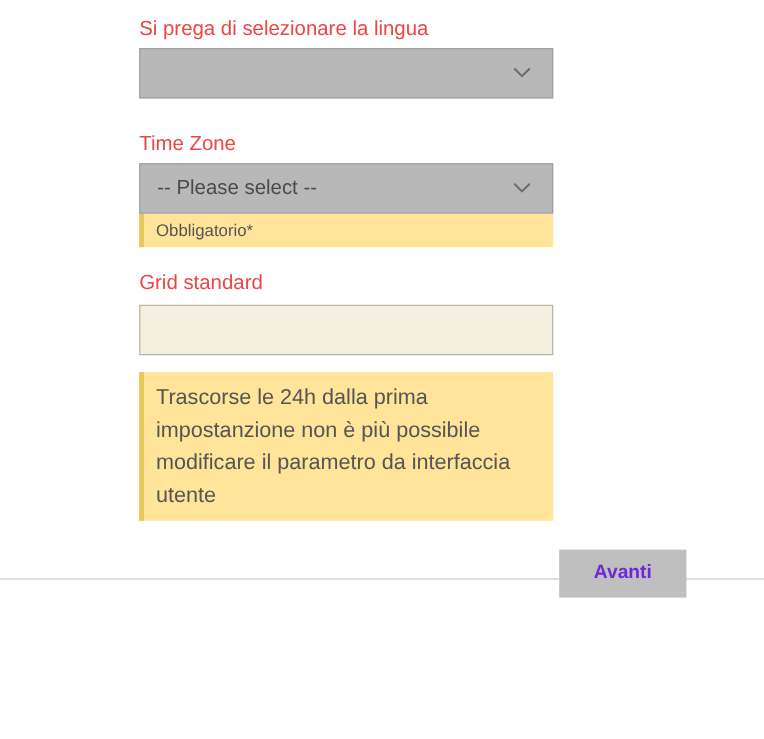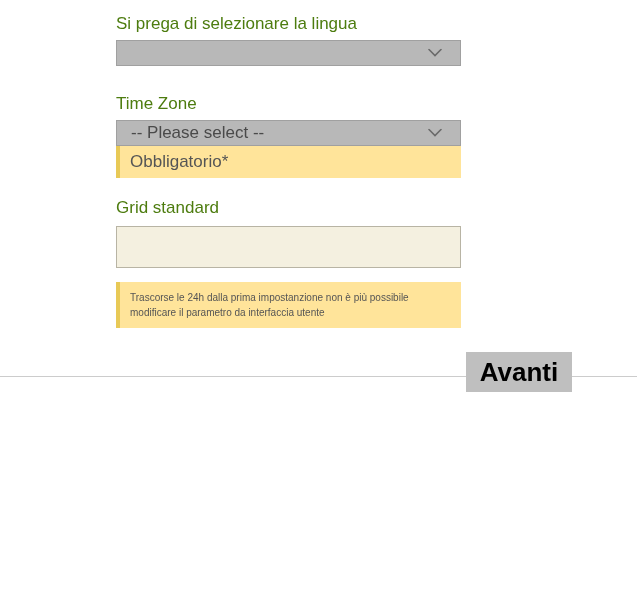--- a/index.html
+++ b/index.html
@@ -17,29 +17,29 @@
   color: #1e5a8e;
   font-size: 25px;
   font-weight: 400;
   margin-bottom: 90px;
 }
 .form-area {
   padding-left: 100px;
   padding-right: 65px;
 }
 .field-label {
-  color: #4d7c0f;
+  color: #ef4444;
   font-size: 17px;
   font-weight: 400;
   margin-bottom: 6px;
 }
 .select-wrap {
   position: relative;
   width: 345px;
-  height: 26px;
+  height: 42px;
   background: #b8b8b8;
   border: 1px solid #a0a0a0;
   display: flex;
   align-items: center;
   padding-left: 14px;
   cursor: pointer;
   margin-bottom: 28px;
 }
 .select-value {
   color: #4a4a4a;
@@ -52,60 +52,60 @@
   transform: translateY(-50%);
 }
 .chevron svg { display: block; }
 .tz-block .select-wrap { margin-bottom: 0; }
 .required-note {
   width: 345px;
   background: #ffe49a;
   border-left: 4px solid #e8c956;
   padding: 6px 10px;
   color: #555;
-  font-size: 17px;
+  font-size: 14px;
   margin-bottom: 20px;
 }
 .grid-label { margin-top: 16px; margin-bottom: 8px; }
 .grid-input {
   width: 345px;
   height: 42px;
   background: #f4f0e0;
   border: 1px solid #b8b4a4;
   padding: 0 10px;
   font-size: 16px;
   color: #333;
   margin-bottom: 14px;
 }
 .info-note {
   width: 345px;
   background: #ffe49a;
   border-left: 4px solid #e8c956;
   padding: 8px 10px;
   color: #555;
-  font-size: 10px;
+  font-size: 18px;
   line-height: 1.5;
   margin-bottom: 48px;
 }
 .footer-rule {
   border: none;
   border-top: 1px solid #ccc;
   width: 100%;
 }
 .button-row {
   display: flex;
   justify-content: flex-end;
   padding-right: 65px;
   margin-top: -1px;
 }
 .next-btn {
   background: #bfbfbf;
   border: none;
-  color: #000000;
-  font-size: 26px;
+  color: #6d28d9;
+  font-size: 16px;
   font-weight: 700;
   width: 106px;
   height: 40px;
   cursor: pointer;
   margin-top: -24px;
 }
 </style>
 </head>
 <body>
 

